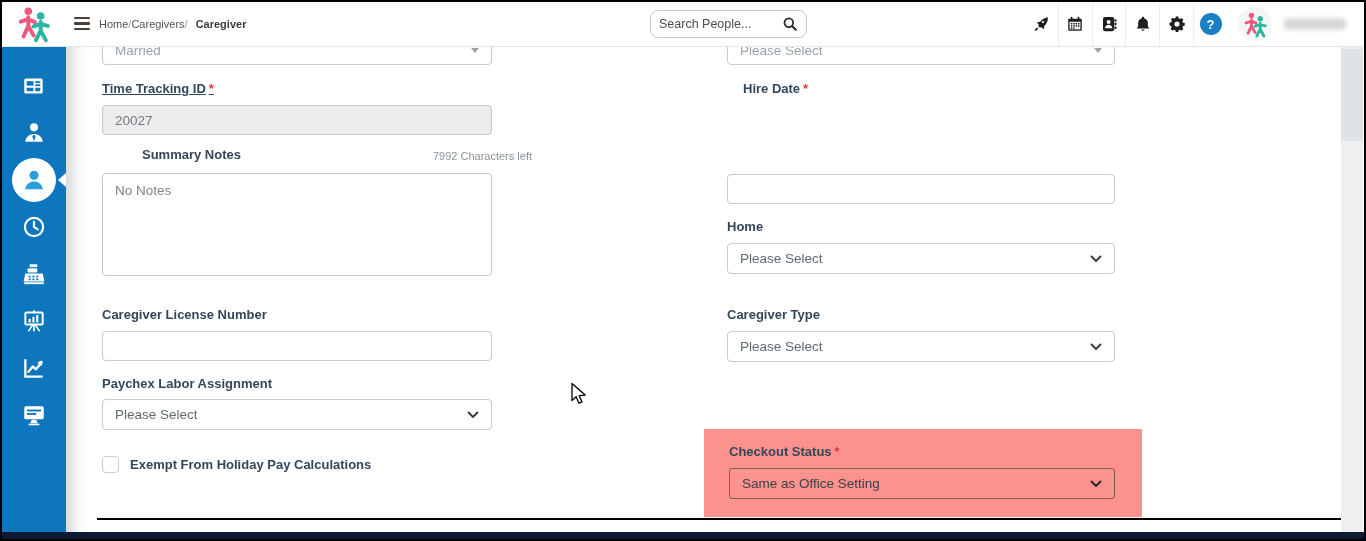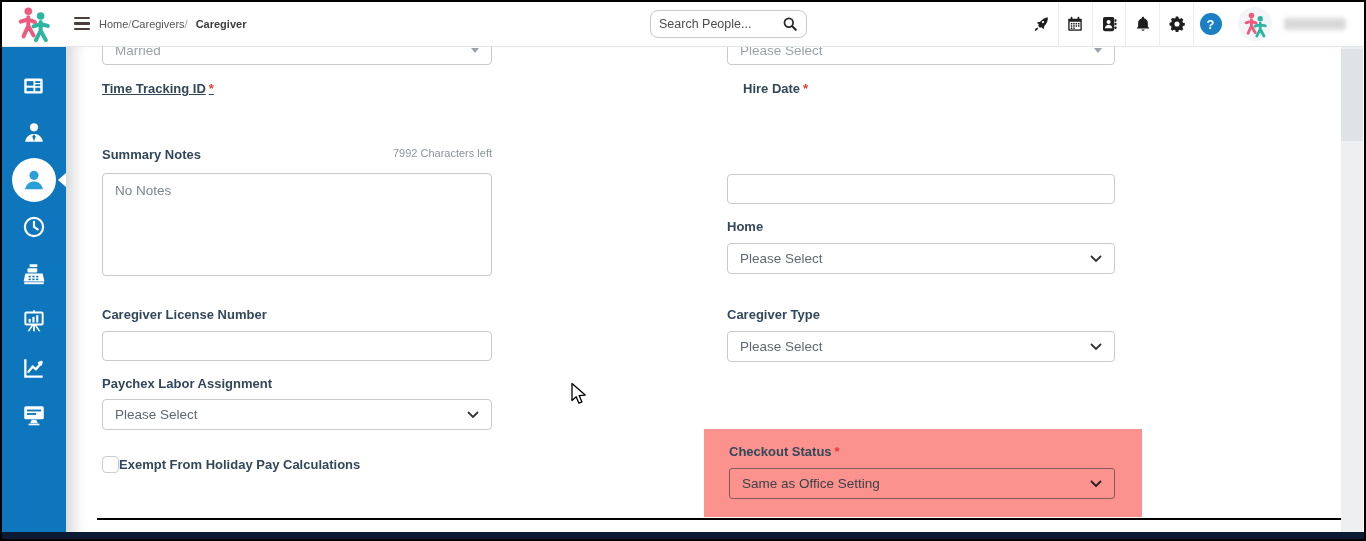--- a/index.html
+++ b/index.html
@@ -68,39 +68,39 @@
              font-family:"Liberation Sans", sans-serif; outline:none; width:390px; }
   .t-input:disabled { background:#ececec; color:#707a84; border-color:#c6c6c6; }
 
   .sel { position:absolute; height:31px; border:1px solid #c8cacc; border-radius:4px; background:#fff;
          display:flex; align-items:center; justify-content:space-between; padding:0 12px;
          font-size:13.5px; color:#5f6972; cursor:pointer; }
   .sel.clipped { color:#9aa2aa; height:30px; }
   .caret-gray { width:0; height:0; border-left:4.5px solid transparent;
                 border-right:4.5px solid transparent; border-top:5.5px solid #9aa2aa; }
 
-  .notes-head { position:absolute; display:flex; align-items:flex-start; justify-content:space-between; }
+  .notes-head { position:absolute; display:flex; align-items:flex-end; justify-content:space-between;margin-left:40px; }
   .chars-left { font-size:11px; color:#8b939b; font-weight:400; }
 
   textarea.notes { position:absolute; width:390px; height:103px; border:1px solid #c9c9c9;
                    border-radius:4px; resize:none; padding:9px 12px; font-size:13.5px;
                    font-family:"Liberation Sans", sans-serif; color:#555e66; outline:none; }
   textarea.notes::placeholder { color:#7d858d; }
 
   .date-wrap { position:absolute; width:388px; height:30px; }
   .date-wrap input { width:100%; height:100%; border:1px solid #c8cacc; border-radius:4px;
                      font-size:13.5px; color:#59636d; padding:0 34px 0 12px; outline:none;
                      font-family:"Liberation Sans", sans-serif; }
   .date-wrap .cal { position:absolute; right:9px; top:7px; }
 
   .mini-help { display:inline-flex; width:15px; height:15px; border-radius:50%; background:#2e86c8;
                color:#fff; font-size:10px; font-weight:700; align-items:center; justify-content:center;
                margin-left:6px; vertical-align:-2px; cursor:pointer; }
 
-  .check-row { position:absolute; display:flex; align-items:center; }
+  .check-row { position:absolute; display:flex; align-items:center; gap:11px; }
   .checkbox { width:17px; height:17px; border:1px solid #c9ced3; border-radius:4px; background:#fff; cursor:pointer; }
   .check-row .c-label { font-size:13px; font-weight:700; color:#33475b; }
 
   .highlight { position:absolute; left:638px; top:382px; width:438px; height:88px; background:#fb928e; }
   .highlight .f-label { left:25px; top:15px; }
   .highlight .sel { left:25px; top:39px; width:386px; background:transparent;
                     border:1px solid rgba(55,55,55,0.6); color:#3c4248; border-radius:3px; }
 
   .divider { position:absolute; left:31px; top:471px; width:1264px; height:2px; background:#000; }
 
@@ -304,20 +304,21 @@
   <div class="content">
 
     <div class="sel clipped" style="left:36px; top:-12px; width:390px;">
       <span>Married</span>
       <span class="caret-gray"></span>
     </div>
 
     <div class="f-label" style="left:36px; top:34px;text-decoration:underline;">
       <span>Time Tracking ID</span><span class="req">*</span>
     </div>
+    <input class="t-input" style="left: 36px; top: 58px;" disabled="" value="20027">
 
     <div class="notes-head" style="left:36px; top:100px; width:390px;">
       <span class="f-label" style="position:static;">Summary Notes</span>
       <span class="chars-left">7992 Characters left</span>
     </div>
     <textarea class="notes" style="left: 36px; top: 126px;" placeholder="No Notes"></textarea>
 
     <div class="f-label" style="left:36px; top:260px;">Caregiver License Number</div>
     <input class="t-input" style="left: 36px; top: 284px;">
 

